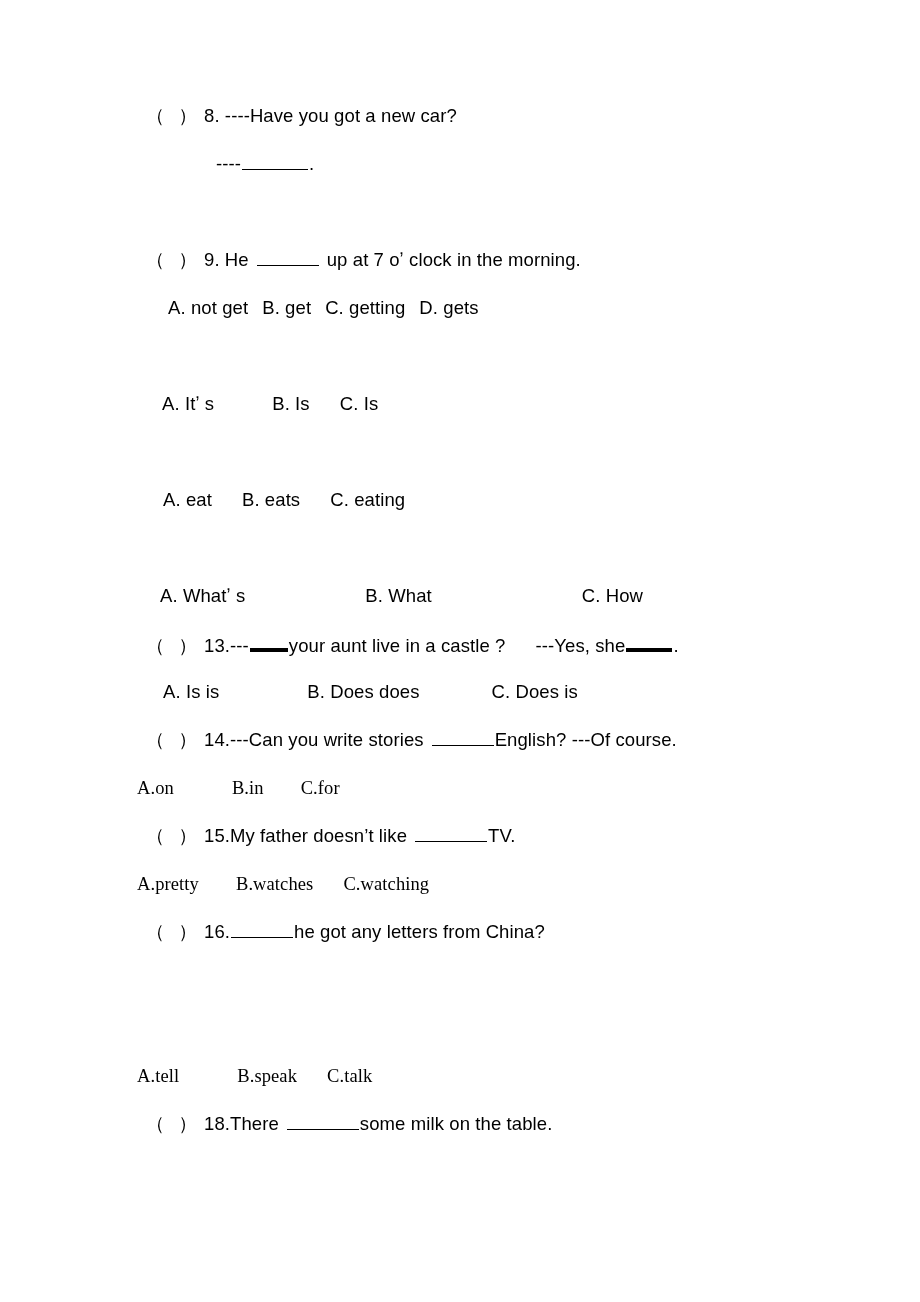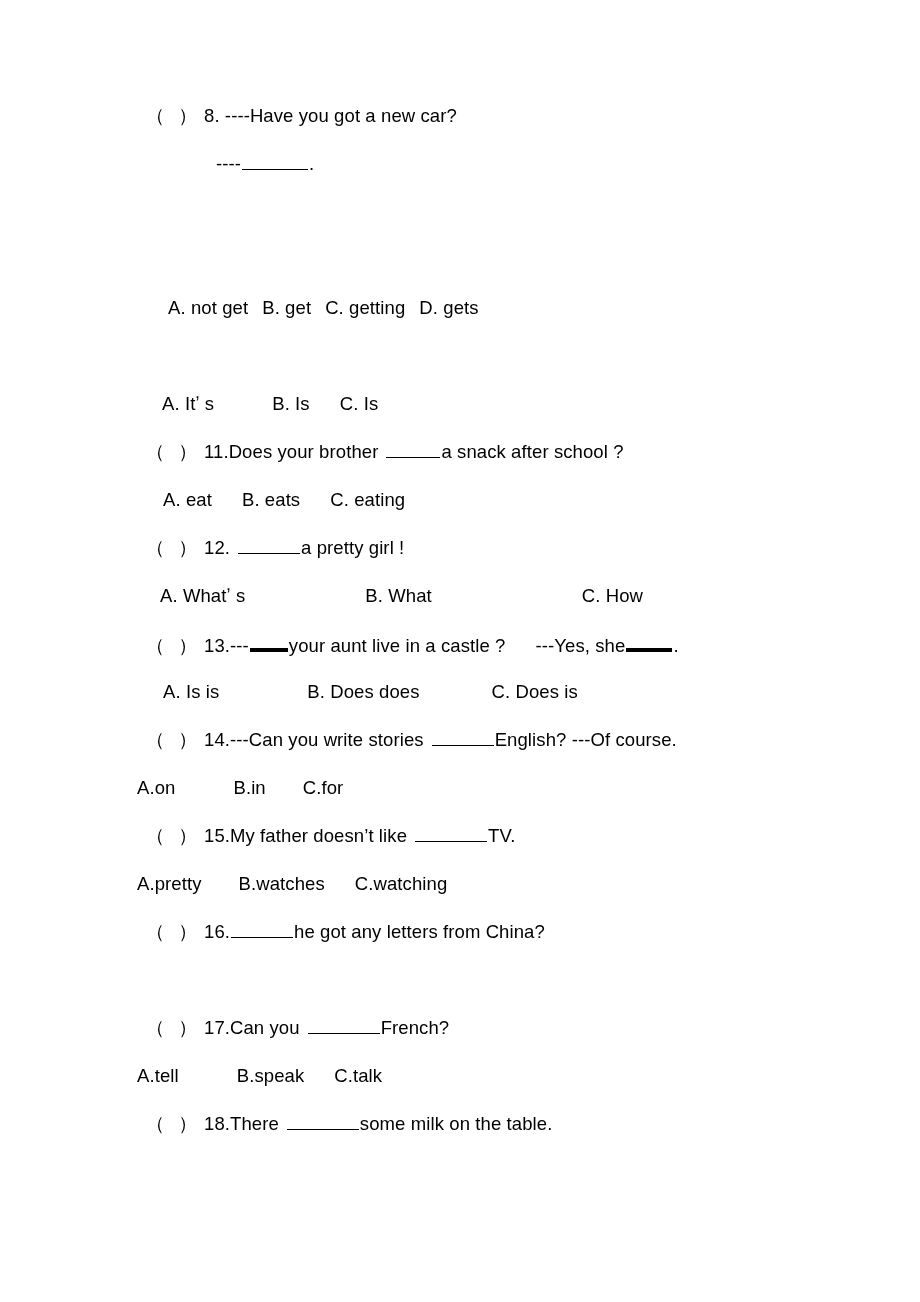--- a/index.html
+++ b/index.html
@@ -25,21 +25,21 @@
     font-size: 18.5px;
     line-height: 22px;
     color: #000000;
     letter-spacing: 0.1px;
   }
   
   .q { left: 146px; }
   
   .opt-in { left: 168px; }
   
-  .opt-out { left: 137px; }
+  .opt-out { left: 137px; font-family: Liberation Serif, serif; }
   
   .cont { left: 216px; }
 
   .paren {
     letter-spacing: 0px;
   }
   
   .blank {
     display: inline-block;
     border-bottom: 1.5px solid #000;
@@ -75,41 +75,38 @@
 
   <div class="line q" style="top:105px">
     <span class="paren">（</span><span class="gap-sm"></span><span class="paren">）</span><span class="sp"></span><span>8. ----Have you got a new car?</span>
   </div>
 
   <div class="line cont" style="top:153px">
     <span>----</span><span class="blank w66"></span><span>.</span>
   </div>
 
 
+  <div class="line q" style="top:249px">
+    <span class="paren">（</span><span class="gap-sm"></span><span class="paren">）</span><span class="sp"></span><span>9. He</span><span class="sp"></span><span class="blank w62"></span><span class="sp"></span><span>up at 7 oʼ clock in the morning.</span>
+  </div>
 
   <div class="line opt-in" style="top:297px">
     <span>A. not get</span><span class="gap-sm"></span><span>B. get</span><span class="gap-sm"></span><span>C. getting</span><span class="gap-sm"></span><span>D. gets</span>
   </div>
 
 
   <div class="line" style="top:393px; left:162px">
     <span>A. Itʼ s</span><span class="gap-lg"></span><span>B. Is</span><span class="gap-md"></span><span>C. Is</span>
   </div>
 
-  <div class="line q" style="top:441px">
-    <span class="paren">（</span><span class="gap-sm"></span><span class="paren">）</span><span class="sp"></span><span>11.Does your brother</span><span class="sp"></span><span class="blank w54"></span><span>a snack after school ?</span>
-  </div>
 
   <div class="line" style="top:489px; left:163px">
     <span>A. eat</span><span class="gap-md"></span><span>B. eats</span><span class="gap-md"></span><span>C. eating</span>
   </div>
 
-  <div class="line q" style="top:537px">
-    <span class="paren">（</span><span class="gap-sm"></span><span class="paren">）</span><span class="sp"></span><span>12.</span><span class="sp"></span><span class="blank w62"></span><span>a pretty girl !</span>
-  </div>
 
   <div class="line" style="top:585px; left:160px">
     <span>A. Whatʼ s</span><span class="gap-xxl"></span><span>B. What</span><span class="gap-xxl"></span><span class="gap-md"></span><span>C. How</span>
   </div>
 
   <div class="line q" style="top:633px">
     <span class="paren">（</span><span class="gap-sm"></span><span class="paren">）</span><span class="sp"></span><span>13.---</span><span class="blank-b w38"></span><span>your aunt live in a castle ?</span><span class="gap-md"></span><span>---Yes,  she</span><span class="blank-b w46"></span><span>.</span>
   </div>
 
   <div class="line" style="top:681px; left:163px">
@@ -130,23 +127,20 @@
 
   <div class="line opt-out" style="top:873px">
     <span>A.pretty</span><span class="gap-md"></span><span class="sp"></span><span>B.watches</span><span class="gap-md"></span><span>C.watching</span>
   </div>
 
   <div class="line q" style="top:921px">
     <span class="paren">（</span><span class="gap-sm"></span><span class="paren">）</span><span class="sp"></span><span>16.</span><span class="blank w62"></span><span>he got any letters from China?</span>
   </div>
 
 
-  <div class="line q" style="top:1017px">
-    <span class="paren">（</span><span class="gap-sm"></span><span class="paren">）</span><span class="sp"></span><span>17.Can you</span><span class="sp"></span><span class="blank w72"></span><span>French?</span>
-  </div>
 
   <div class="line opt-out" style="top:1065px">
     <span>A.tell</span><span class="gap-lg"></span><span>B.speak</span><span class="gap-md"></span><span>C.talk</span>
   </div>
 
   <div class="line q" style="top:1113px">
     <span class="paren">（</span><span class="gap-sm"></span><span class="paren">）</span><span class="sp"></span><span>18.There</span><span class="sp"></span><span class="blank w72"></span><span>some milk on the table.</span>
   </div>
 
 </div>

